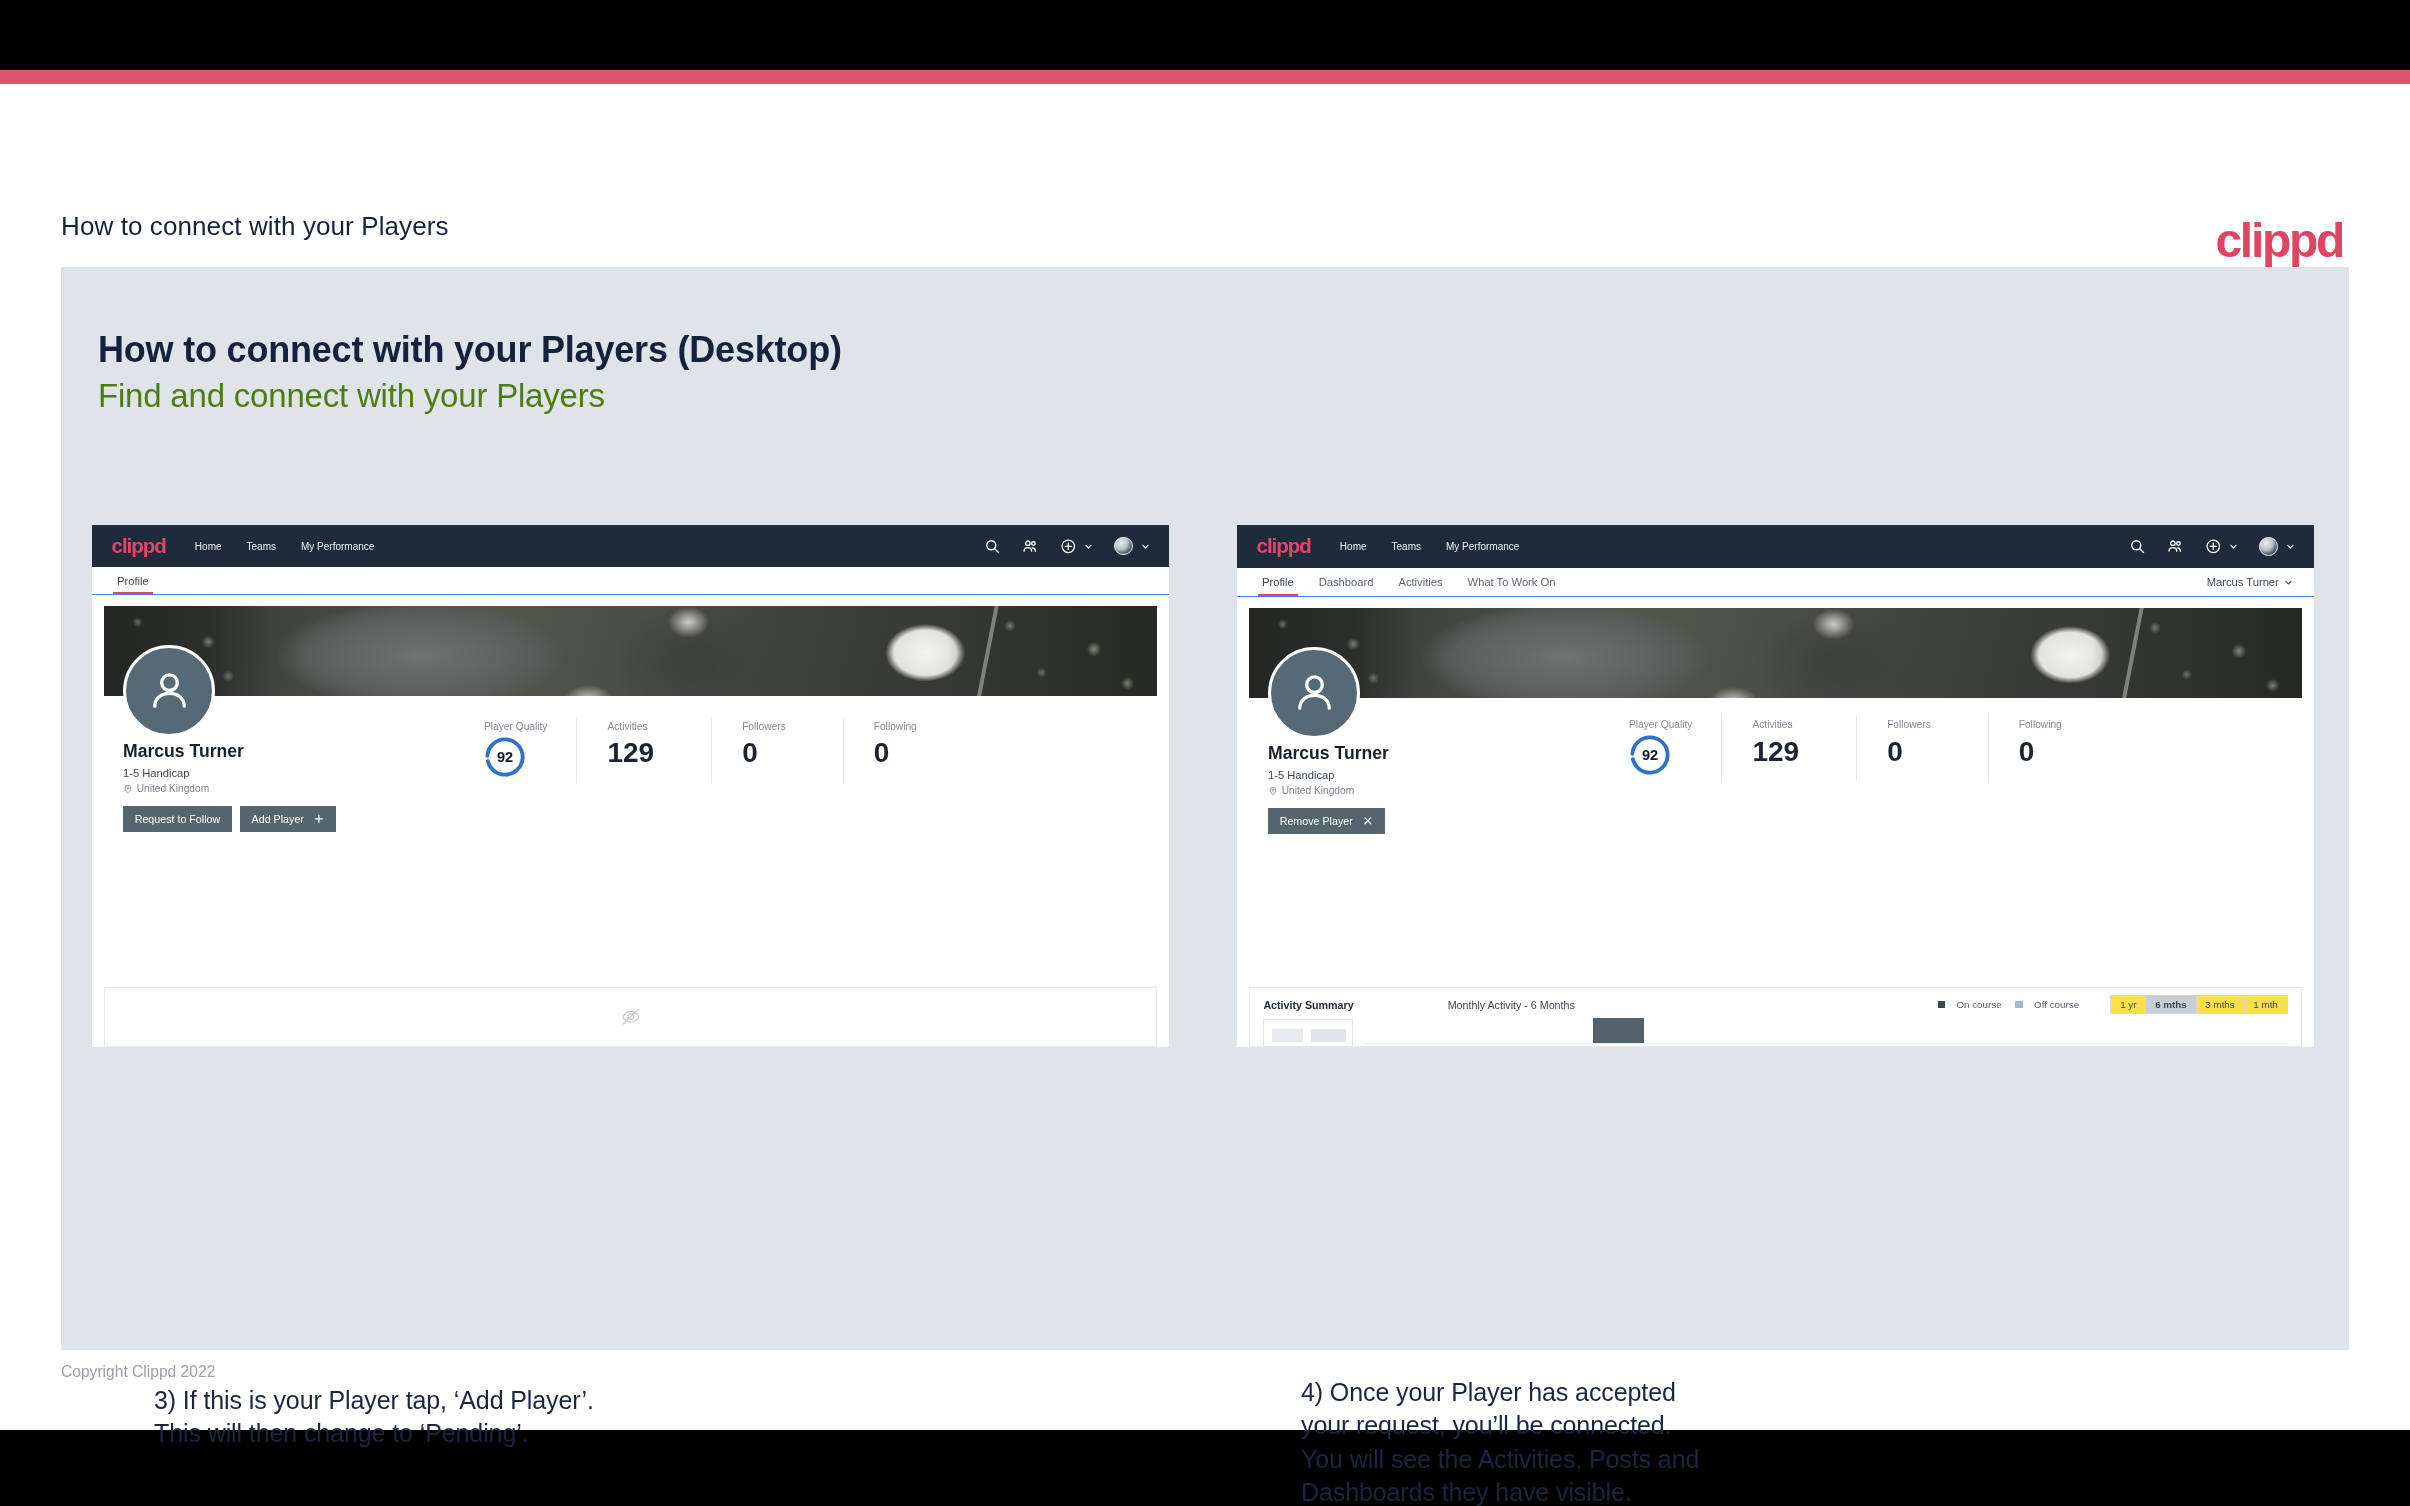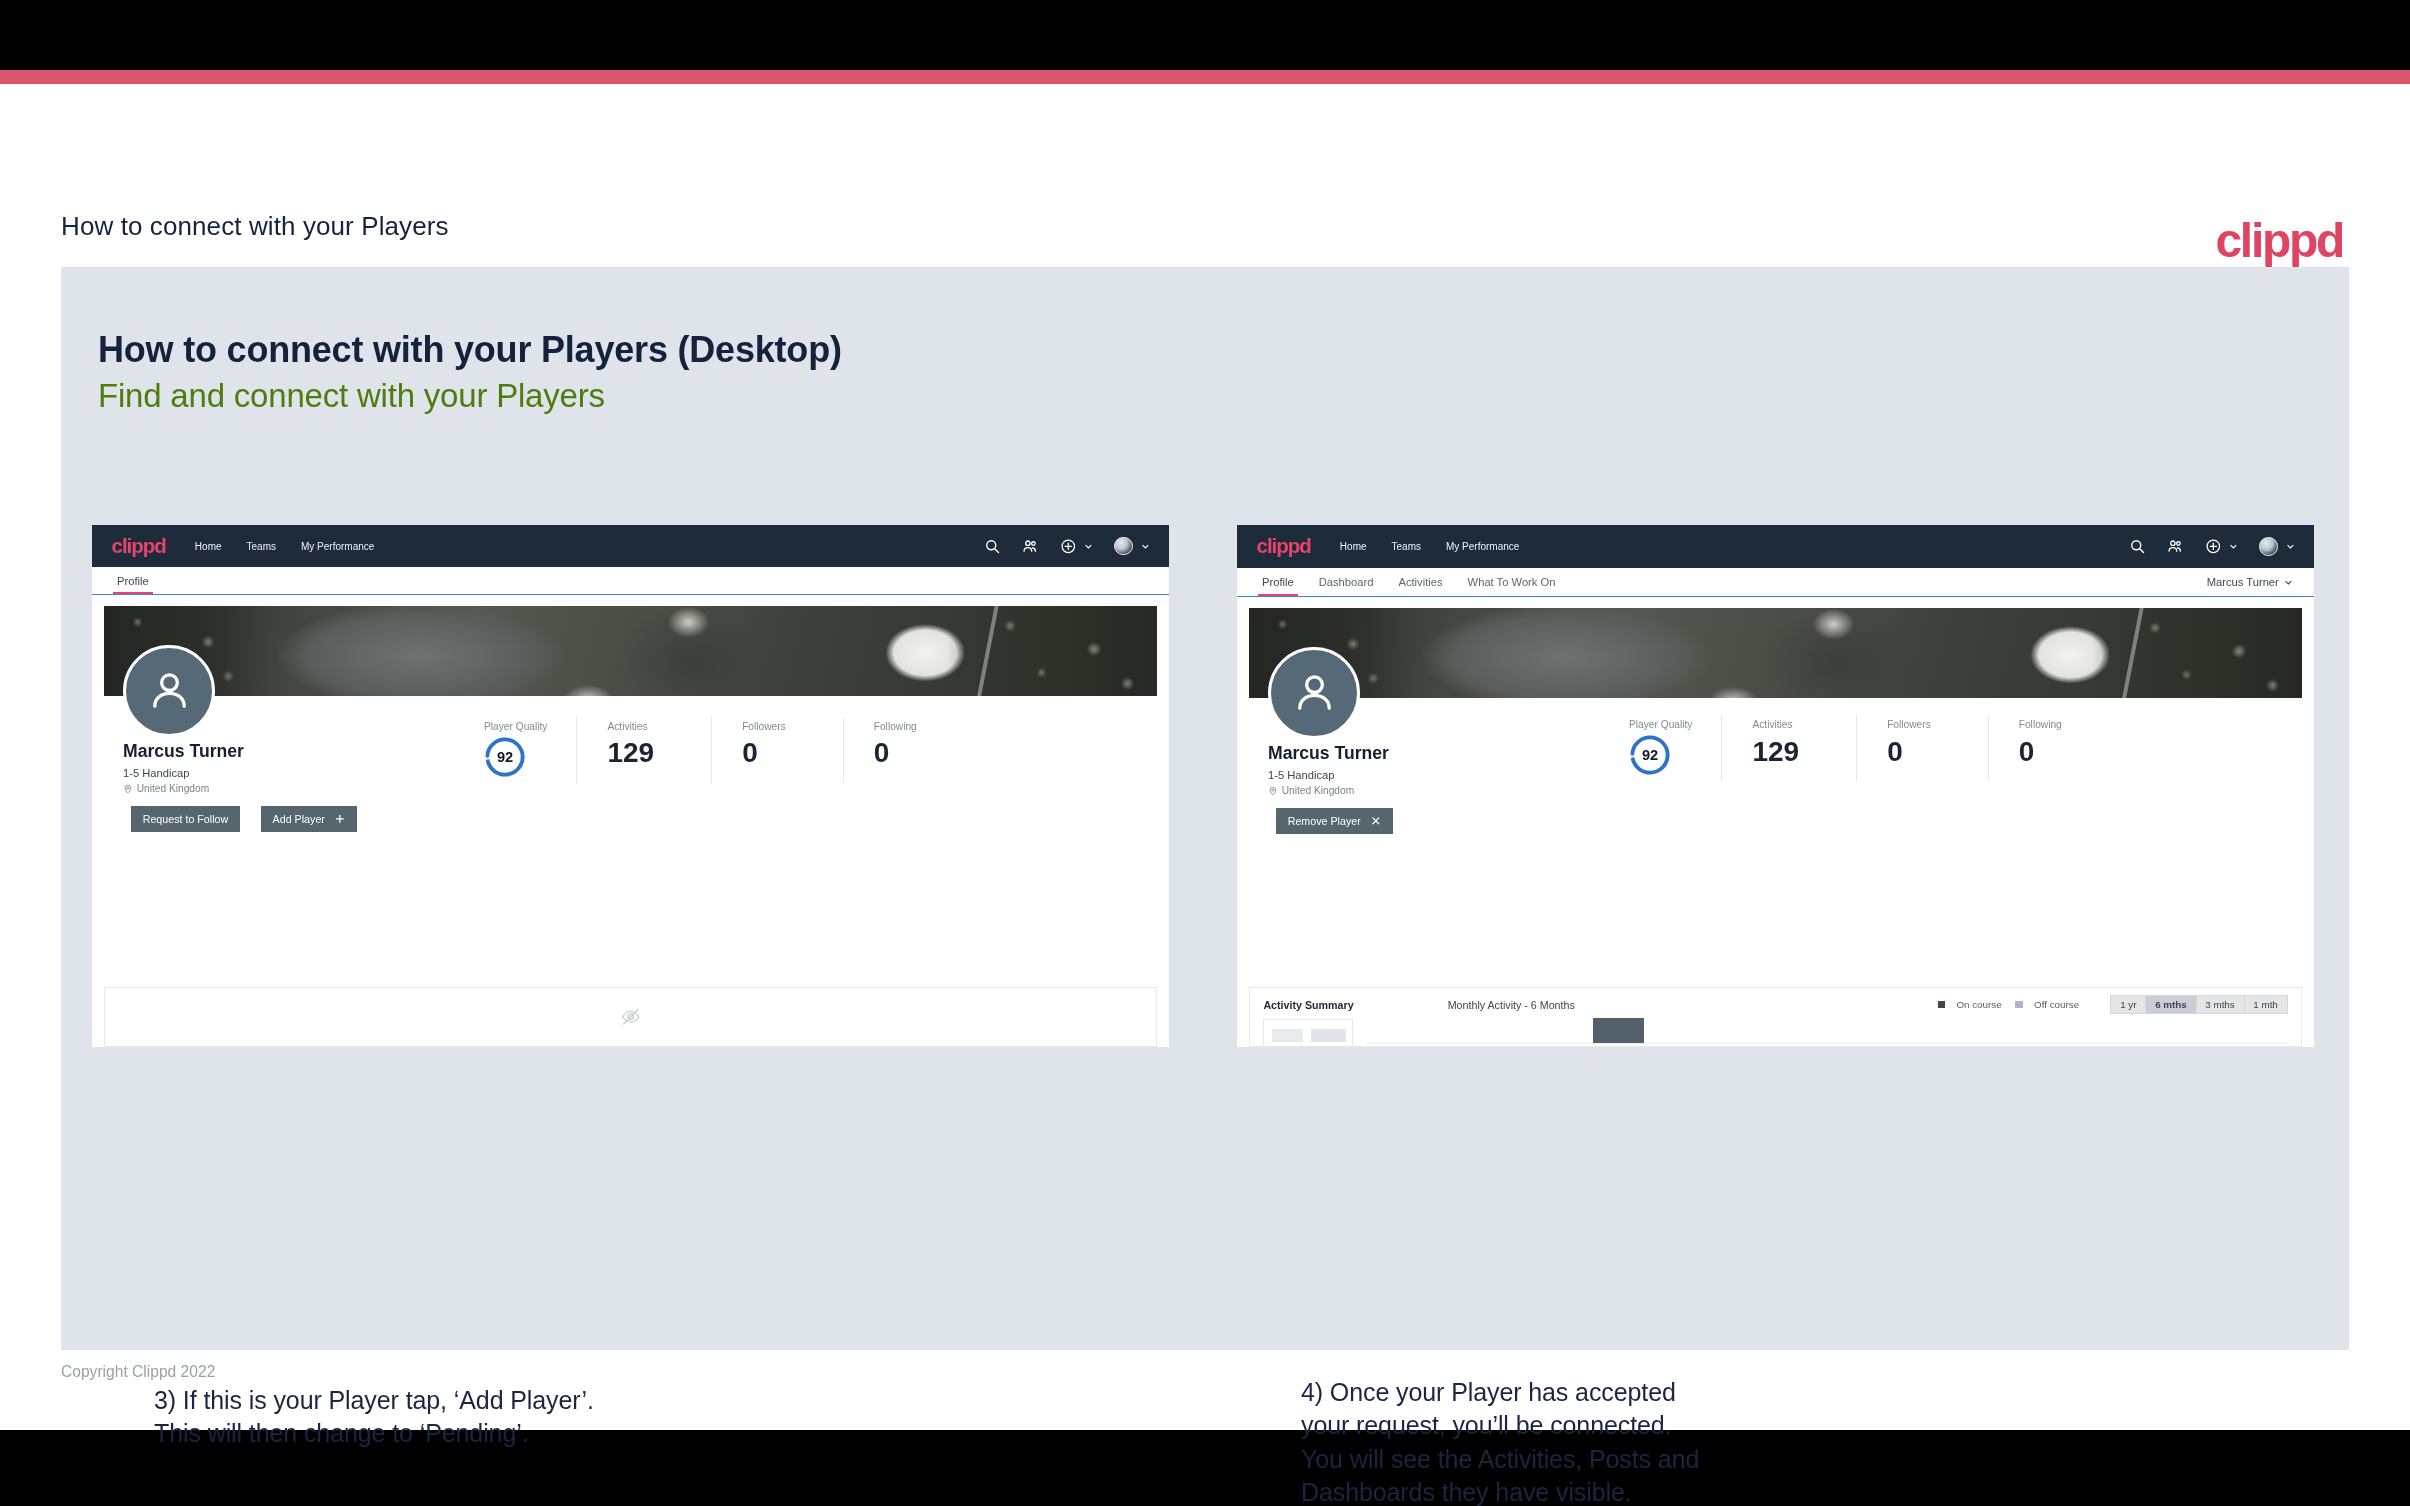--- a/index.html
+++ b/index.html
@@ -144,21 +144,21 @@
   }
   .shot-left .bigavatar  { left:31px; top:-51px; width:92px; height:92px; }
   .shot-right .bigavatar { left:31px; top:-51px; width:92px; height:92px; }
   .bigavatar svg { width:47px; height:47px; }
 
   .p-name   { font-size:17.6px; font-weight:bold; color:#15202e; }
   .p-hcap   { font-size:11.2px; color:#3d4550; margin-top:4.9px; }
   .p-loc    { font-size:10.2px; color:#7b828c; margin-top:4.9px; display:flex; align-items:center; gap:3.9px; }
   .p-loc svg{ width:9.8px; height:9.8px; }
 
-  .btnrow { display:flex; gap:21px; margin-top:11.7px;margin-left:8px; }
+  .btnrow { display:flex; gap:8px; margin-top:11.7px; }
   .btn {
     background:#56666f; color:#fff; font-size:10.7px;
     padding:6.8px 11.7px; display:flex; align-items:center; gap:8.8px;
     border:none; white-space:nowrap; cursor:pointer;
   }
   .btn svg { width:11.7px; height:11.7px; }
 
   
   .stats { display:flex; align-items:flex-start; }
   .stat { padding:0 0 0 27px; position:relative; }
@@ -189,21 +189,21 @@
     background:#fff; border:1px solid #e6e9ed;
   }
   .act-row { display:flex; align-items:center; height:33px; padding:0 13.7px; }
   .act-title { font-size:10.7px; font-weight:bold; color:#1d2733; }
   .act-sub   { font-size:10.7px; color:#3d4550; margin-left:94px; }
   .legend { margin-left:auto; display:flex; align-items:center; gap:13.7px; }
   .lg { display:flex; align-items:center; gap:11px; font-size:9.8px; color:#566070; }
   .sw { width:7.8px; height:7.8px; }
   .seg { display:flex; margin-left:17.6px; border:1px solid #d4d8de; }
   .seg div {
-    font-size:9.8px; color:#3d4550; padding:2.9px 8.8px; border-right:1px solid #d4d8de; background:#e5e5e5;
+    font-size:9.8px; color:#3d4550; padding:2.9px 8.8px; border-right:1px solid #d4d8de; background:#fde047;
   }
   .seg div:last-child { border-right:none; }
   .seg div.on { background:#c9ced6; font-weight:bold; }
   .act-chart { position:relative; height:26px; padding:0 13.7px; }
   .act-card-ghost {
     position:absolute; left:13.7px; top:-2px; width:90px; height:28px;
     border:1px solid #e3e6ea; background:#fff;
   }
   .act-card-ghost i { position:absolute; top:8.8px; height:13.7px; background:#e8ebee; display:block; }
   .act-card-ghost i:nth-child(1) { left:7.8px;  width:31px; }

